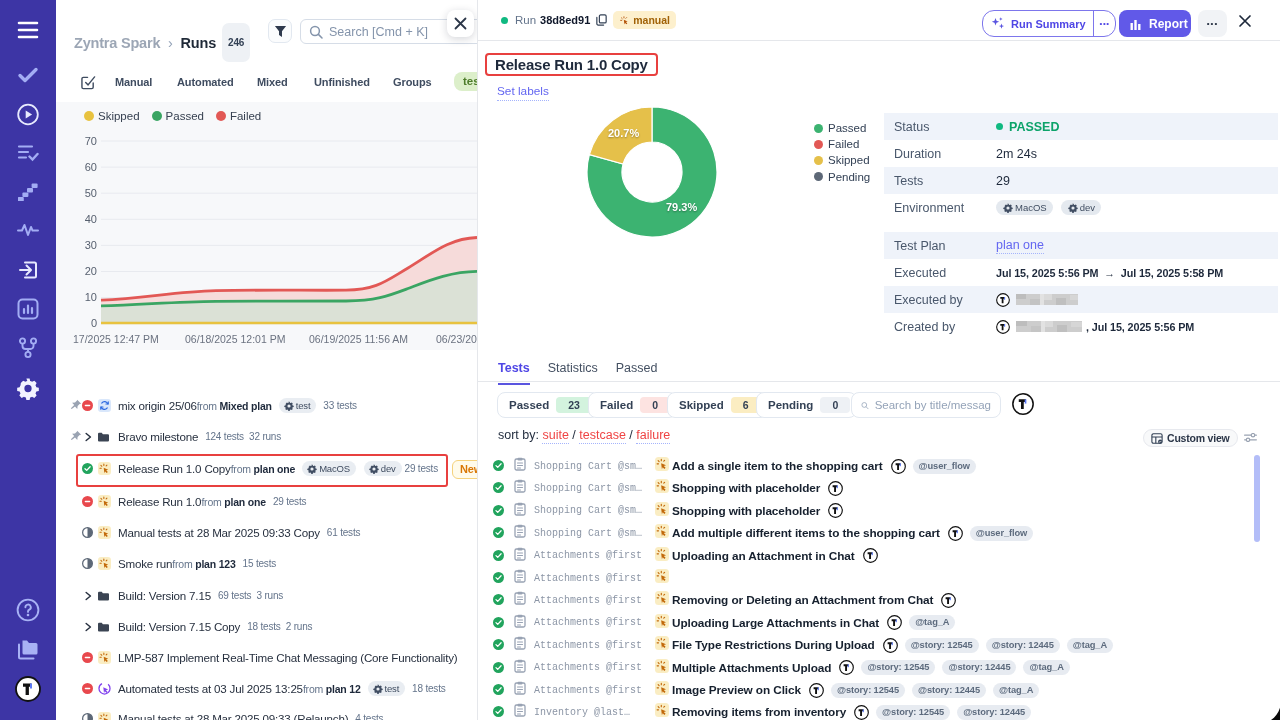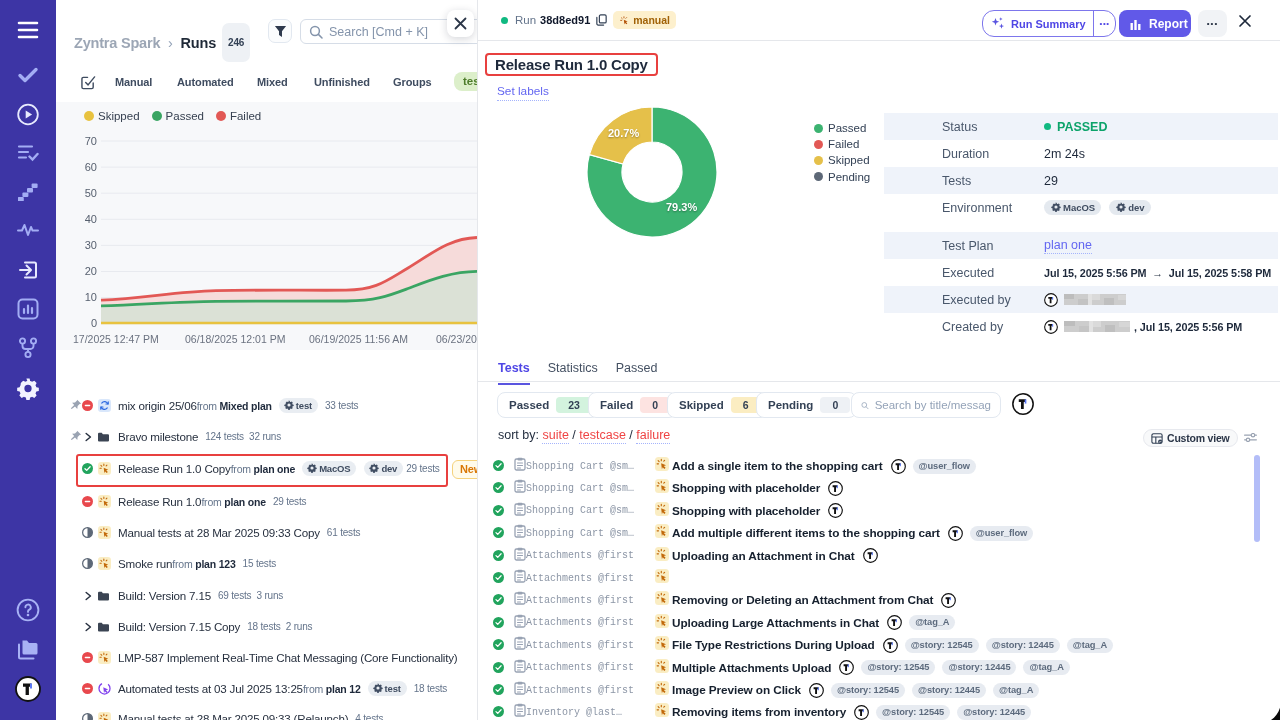--- a/index.html
+++ b/index.html
@@ -26,21 +26,21 @@
 .dot { display:inline-block; width:10px; height:10px; border-radius:50%; margin-right:4px; vertical-align:-1px; }
 
 #runlist { position:absolute; left:0; top:390px; width:421px; }
 .rrow { position:absolute; left:0; width:421px; height:31px; display:flex; align-items:center; font-size:11.6px; color:#27303f; letter-spacing:-.2px; }
 .rrow .pin { position:absolute; left:14px; }
 .rrow .st { position:absolute; left:26px; display:flex; }
 .rrow .typ { position:absolute; left:42px; display:flex; }
 .rrow .ttl { position:absolute; left:62px; white-space:nowrap; font-weight:400; display:flex; align-items:center; }
 .from { font-size:10.5px; color:#64748b; font-weight:400; white-space:nowrap; } .rrow .chip { margin-left:7px; } .rrow .cnt { margin-left:7px; }
 .from b { color:#1e293b; font-weight:700; }
-.chip { display:inline-flex; align-items:flex-start; gap:2px; background:#e9edf2; border-radius:9px; padding:2px 6px 2px 5px; font-size:9.5px; color:#3f4c60; font-weight:700; white-space:nowrap; }
+.chip { display:inline-flex; align-items:flex-end; gap:2px; background:#e9edf2; border-radius:9px; padding:2px 6px 2px 5px; font-size:9.5px; color:#3f4c60; font-weight:400; white-space:nowrap; }
 .cnt { font-size:10px; color:#64748b; white-space:nowrap; }
 
 #rpanel { position:absolute; left:477px; top:0; width:803px; height:720px; background:#fff; border-left:1px solid #e5e7eb; }
 #lpanel { overflow:hidden; }
 .redbox { position:absolute; left:20px; top:63.5px; width:372px; height:33px; border:2px solid #e8403f; border-radius:3px; }
 .newpill { position:absolute; left:396px; top:7px; background:#fffbeb; border:1px solid #f5d27d; color:#d97706; font-size:11px; font-weight:700; padding:2px 7px 3px 7px; border-radius:6px; }
 
 .rhead { position:absolute; left:0; top:0; width:803px; height:41px; border-bottom:1px solid #e5e7eb; display:flex; align-items:center; padding:0 28px 0 23px; }
 .gdot { width:7px; height:7px; border-radius:50%; background:#10b981; display:inline-block; }
 .manualbadge { display:inline-flex; align-items:center; gap:3px; background:#fdf0cd; color:#a16207; font-weight:700; font-size:10.5px; border-radius:5px; padding:3px 6px; margin-left:6px; }
@@ -51,39 +51,39 @@
 .graydots { position:absolute; left:720px; top:10px; display:inline-flex; align-items:center; justify-content:center; background:#f1f3f6; border-radius:8px; height:27px; width:29px; color:#1e293b; font-size:8px; letter-spacing:1px; }
 .titlebox { position:absolute; left:7px; top:53px; height:23px; border:2px solid #e8403f; border-radius:4px; padding:0 8px; display:flex; align-items:center; }
 .rtitle { font-size:15px; font-weight:700; color:#1e293b; letter-spacing:-.2px; }
 .setlabels { position:absolute; left:19px; top:84px; color:#6366f1; font-size:11.8px; border-bottom:1.5px dotted #a5b4fc; padding-bottom:2px; }
 .dlegend { position:absolute; left:336px; top:122px; font-size:11.5px; color:#334155; }
 .dlegend div { margin-bottom:4.2px; display:flex; align-items:center; }
 .ldot { width:9px; height:9px; border-radius:50%; display:inline-block; margin-right:5px; }
 .dtable { position:absolute; left:406px; top:113px; width:394px; }
 .drow { position:absolute; left:0; width:394px; height:27px; display:flex; align-items:center; font-size:12.5px; }
 .drow.lite { background:#eff3fa; }
-.dlab { width:112px; padding-left:10px; color:#49576b; flex-shrink:0;margin-left:48px; }
+.dlab { width:112px; padding-left:10px; color:#49576b; flex-shrink:0; }
 .dval { color:#1e293b; display:flex; align-items:center; white-space:nowrap; }
 .ilink { color:#6366f1; border-bottom:1.5px dotted #a5b4fc; padding-bottom:1px; }
 .tavatar { display:inline-flex; }
 
 .rtabs { position:absolute; left:20px; top:361px; display:flex; gap:18px; font-size:12.5px; font-weight:400; color:#445062; }
 .rtabs .act { color:#4f46e5; font-weight:700; padding-bottom:8px; border-bottom:2.5px solid #5a55e0; }
 .tabline { position:absolute; left:0; top:381px; width:803px; border-bottom:1px solid #e5e7eb; }
 .fchip { position:absolute; top:392px; height:26px; background:#fff; border:1px solid #e2e8f0; border-radius:8px; display:inline-flex; align-items:center; gap:7px; padding:0 6px 0 11px; font-size:11.5px; font-weight:700; color:#334155; }
 .fnum { display:inline-flex; align-items:center; justify-content:center; min-width:20px; height:16px; border-radius:4px; font-size:10.5px; font-weight:600; color:#334155; padding:0 12px; }
 .tsearch { position:absolute; left:373px; top:392px; width:150px; height:26px; border:1px solid #e2e8f0; border-radius:8px; display:flex; align-items:center; gap:6px; padding:0 9px; color:#94a3b8; font-size:11.5px; background:#fff; white-space:nowrap; overflow:hidden; }
 .bigav { position:absolute; left:534px; top:393px; }
 .sortrow { position:absolute; left:20px; top:428px; font-size:12.5px; color:#1e293b; }
 .sortrow a { color:#ef4444; border-bottom:1.5px dotted #a5b4fc; padding-bottom:1px; }
 .cviewbtn { position:absolute; left:665px; top:429px; height:18px; background:#f8f9fa; border:1px solid #e7e9ee; border-radius:9px; display:inline-flex; align-items:center; gap:4px; padding:0 7px; font-size:10.5px; font-weight:700; color:#2b3648; letter-spacing:-.2px; }
 .trow { position:absolute; left:0; width:790px; height:22px; display:flex; align-items:center; }
 .trow .tchk { position:absolute; left:15px; }
 .trow .tclip { position:absolute; left:36px; }
-.trow .tsuite { position:absolute; left:48px; font-family:"Liberation Mono", monospace; font-size:10px; color:#8c96a6; letter-spacing:0; }
+.trow .tsuite { position:absolute; left:56px; font-family:"Liberation Mono", monospace; font-size:10px; color:#8c96a6; letter-spacing:0; }
 .trow .tspark { position:absolute; left:177px; }
 .trow .tmain { position:absolute; left:194px; display:flex; align-items:center; font-size:11.8px; font-weight:700; color:#16202e; white-space:nowrap; letter-spacing:-.1px; }
 .ttag { background:#e7ebf1; border-radius:8px; color:#5d6b7e; font-size:9.3px; font-weight:700; padding:2px 6px 3px 6px; margin-left:7px; }
 .scrollbar { position:absolute; left:776px; top:455px; width:6px; height:87px; background:#b3bdf8; border-radius:3px; }
 </style>
 </head>
 <body>
 <div id="app">
 <div id="lpanel">
   <div class="crumb">Zyntra Spark <span class="sep">›</span> <b>Runs</b><span class="badge246">246</span></div>

